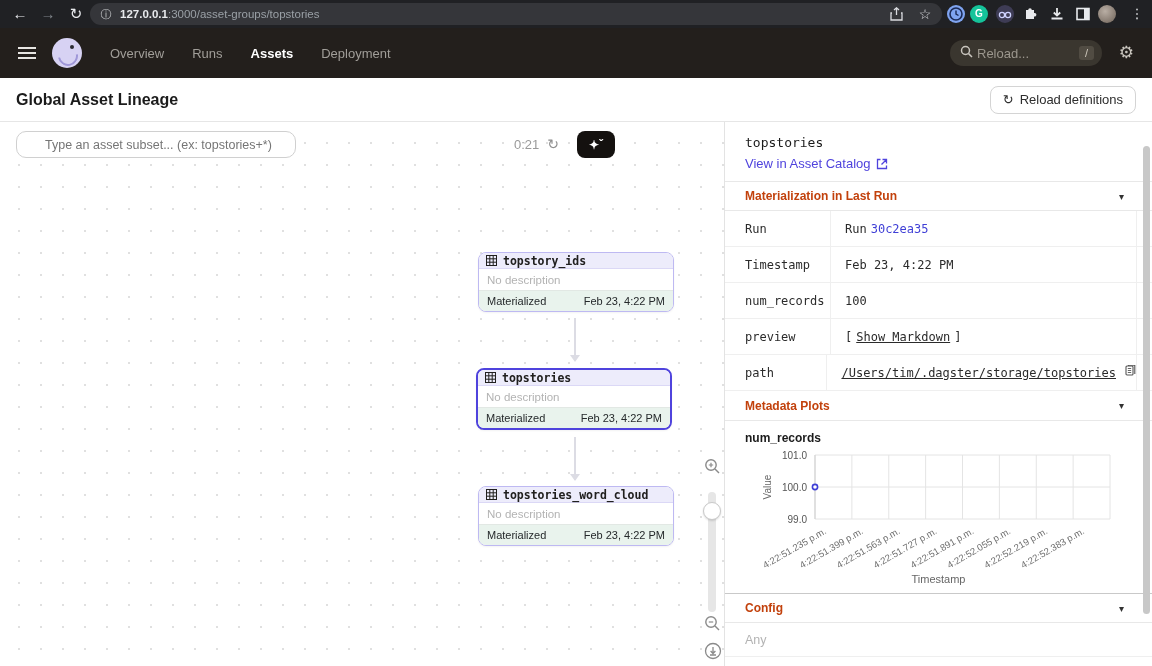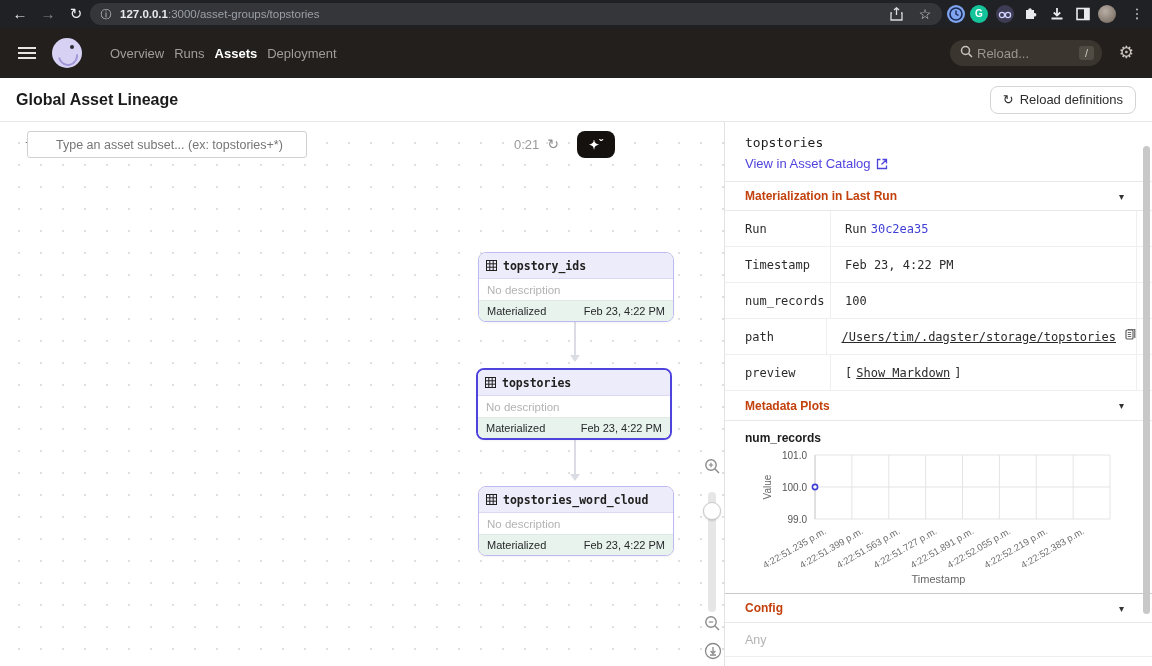--- a/index.html
+++ b/index.html
@@ -18,51 +18,51 @@
   .ext { position:absolute; top:5px; width:18px; height:18px; border-radius:50%; font-size:10px; line-height:18px; text-align:center; color:#fff; }
   .chrome svg { display:block; }
 
   
   .dnav { position:relative; height:50px; background:#231F1C; display:flex; align-items:center; }
   .burger { width:18px; height:12px; margin-left:18px; border-top:2px solid #e7e5e2; border-bottom:2px solid #e7e5e2; position:relative; }
   .burger::after { content:''; position:absolute; left:0; right:0; top:3px; height:2px; background:#e7e5e2; }
   .dlogo { width:30px; height:30px; border-radius:50%; background:#D7D2F3; margin-left:16px; position:relative; overflow:hidden; }
   .dlogo .eye { position:absolute; left:18px; top:7px; width:4px; height:4px; border-radius:50%; background:#2b2b33; }
   .dlogo .tent { position:absolute; left:6px; top:8px; width:20px; height:20px; border:2px solid #9f97d8; border-radius:50%; border-top-color:transparent; border-left-color:transparent; transform:rotate(35deg); }
-  .dnav-links { display:flex; gap:10px; margin-left:28px; }
+  .dnav-links { display:flex; gap:28px; margin-left:28px; }
   .dnav-link { font-size:13px; color:#A19E99; cursor:pointer; }
   .dnav-link.active { color:#fff; font-weight:bold; }
   .dsearch { position:absolute; right:50px; top:12px; width:152px; height:26px; background:#3A362F; border-radius:13px; display:flex; align-items:center; padding:0 8px; }
   .dsearch .mag { margin:0 4px 0 2px; }
   .dsearch .ph { color:#9C978E; font-size:13px; flex:1; }
   .slash { background:#514C43; color:#CFC9BE; font-size:11px; border-radius:3px; padding:1px 6px; }
   .gear { position:absolute; right:18px; top:13px; color:#C9C5BE; font-size:17px; line-height:24px; }
 
   
   .phead { height:44px; background:#fff; border-bottom:1px solid #E6E6E6; display:flex; align-items:center; padding:0 16px; }
   .ptitle { font-size:16px; font-weight:600; color:#1b1b1b; }
   .reload-btn { margin-left:auto; height:28px; border:1px solid #D4D4D4; border-radius:8px; background:#fff; display:flex; align-items:center; gap:6px; padding:0 12px; font-size:13px; color:#2d2d2d; cursor:pointer; }
   .reload-btn .ric { font-size:13px; color:#2d2d2d; }
 
   
   .main { display:flex; height:544px; }
   .graph { position:relative; width:725px; height:100%; border-right:1px solid #E3E3E3;
            background-image:radial-gradient(#E0E0E0 1.1px, transparent 1.2px); background-size:22px 22px; background-position:8px 10px; }
 
-  .filter-input { position:absolute; left:27px; top:9px; width:280px; height:27px; border:1px solid #D0D0D0; border-radius:3px; background:#fff; font-size:12.5px; color:#333; padding:0 8px 0 28px; outline:none; }
+  .filter-input { position:absolute; left:16px; top:9px; width:280px; height:27px; border:1px solid #D0D0D0; border-radius:10px; background:#fff; font-size:12.5px; color:#333; padding:0 8px 0 28px; outline:none; }
   .filter-ic { position:absolute; left:25px; top:14px; font-size:12px; color:#4a4a4a; }
   .timer { position:absolute; left:514px; top:14px; font-size:13px; color:#9a9a9a; display:flex; gap:8px; align-items:center; }
   .timer .tr { font-size:14px; color:#8f8f8f; }
   .mat-btn { position:absolute; left:577px; top:9px; height:27px; background:#14110F; color:#fff; border:none; border-radius:8px; font-size:13px; font-weight:600; display:flex; align-items:center; gap:6px; padding:0 12px; cursor:pointer; }
   .mat-btn .sp { font-size:12px; }
 
   
   .node { position:absolute; width:196px; background:#fff; border:1.5px solid #BEB9F2; border-radius:8px; overflow:hidden; box-shadow:0 1px 2px rgba(0,0,0,0.05); cursor:pointer; }
   .node.selected { border:2px solid #4F43DD; }
-  .node-h { height:26px; background:#EDECFB; border-bottom:1px solid #DBD8F6; display:flex; align-items:center; gap:6px; padding:0 7px; }
+  .node-h { height:16px; background:#EDECFB; border-bottom:1px solid #DBD8F6; display:flex; align-items:center; gap:6px; padding:0 7px; }
   .node-h .nname { font-family:"DejaVu Sans Mono",monospace; font-size:11.5px; font-weight:bold; color:#21201F; }
   .node-b { height:21px; display:flex; align-items:center; padding:0 8px; font-size:11.5px; color:#B3B3B3; }
   .node-f { height:21px; background:#E9F3ED; border-top:1px solid #E2E8E4; display:flex; align-items:center; justify-content:space-between; padding:0 8px; font-size:11px; color:#25292b; }
   .edge { position:absolute; width:2px; background:#DCDCE4; }
   .edge::after { content:''; position:absolute; bottom:-6px; left:-4px; border:5px solid transparent; border-top:7px solid #DCDCE4; }
 
   
   .zc { position:absolute; left:704px; color:#8a8a8a; }
   .ztrack { position:absolute; left:708px; top:370px; width:8px; height:120px; background:#E6E6E6; border-radius:4px; }
   .zhandle { position:absolute; left:703px; top:380px; width:18px; height:18px; background:#fff; border:1px solid #C9C9C9; border-radius:50%; box-shadow:0 1px 2px rgba(0,0,0,0.15); }
@@ -286,37 +286,37 @@
       </div>
       <div class="mrow">
         <div class="ml">Timestamp</div>
         <div class="mv">Feb 23, 4:22 PM</div>
       </div>
       <div class="mrow">
         <div class="ml">num_records</div>
         <div class="mv">100</div>
       </div>
       <div class="mrow">
+        <div class="ml">preview</div>
+        <div class="mv">
+            <span>[</span>
+            <span class="ulink">Show Markdown</span>
+            <span>]</span>
+          </div>
+      </div>
+      <div class="mrow">
         <div class="ml">path</div>
         <div class="mv">
             <span class="ulink">/Users/tim/.dagster/storage/topstories</span>
           <span class="copy-ic"><svg width="11" height="12" viewBox="0 0 11 12">
                 <rect x="1" y="1" width="7" height="9" rx="1" fill="none" stroke="#555" stroke-width="1.1"></rect>
                 <path d="M3.5 1 V0.3 H9.8 V9" fill="none" stroke="#555" stroke-width="1.1"></path>
                 <path d="M2.8 3.5 H6.2 M2.8 5.5 H6.2 M2.8 7.5 H6.2" stroke="#555" stroke-width="0.9"></path>
               </svg></span>
         </div>
-      </div>
-      <div class="mrow">
-        <div class="ml">preview</div>
-        <div class="mv">
-            <span>[</span>
-            <span class="ulink">Show Markdown</span>
-            <span>]</span>
-          </div>
       </div>
     </div>
 
     <div class="sec nb">
       <span class="st">Metadata Plots</span>
       <span class="caret">▾</span>
     </div>
 
     <div class="plot-block">
       <div class="plot-title">num_records</div>

